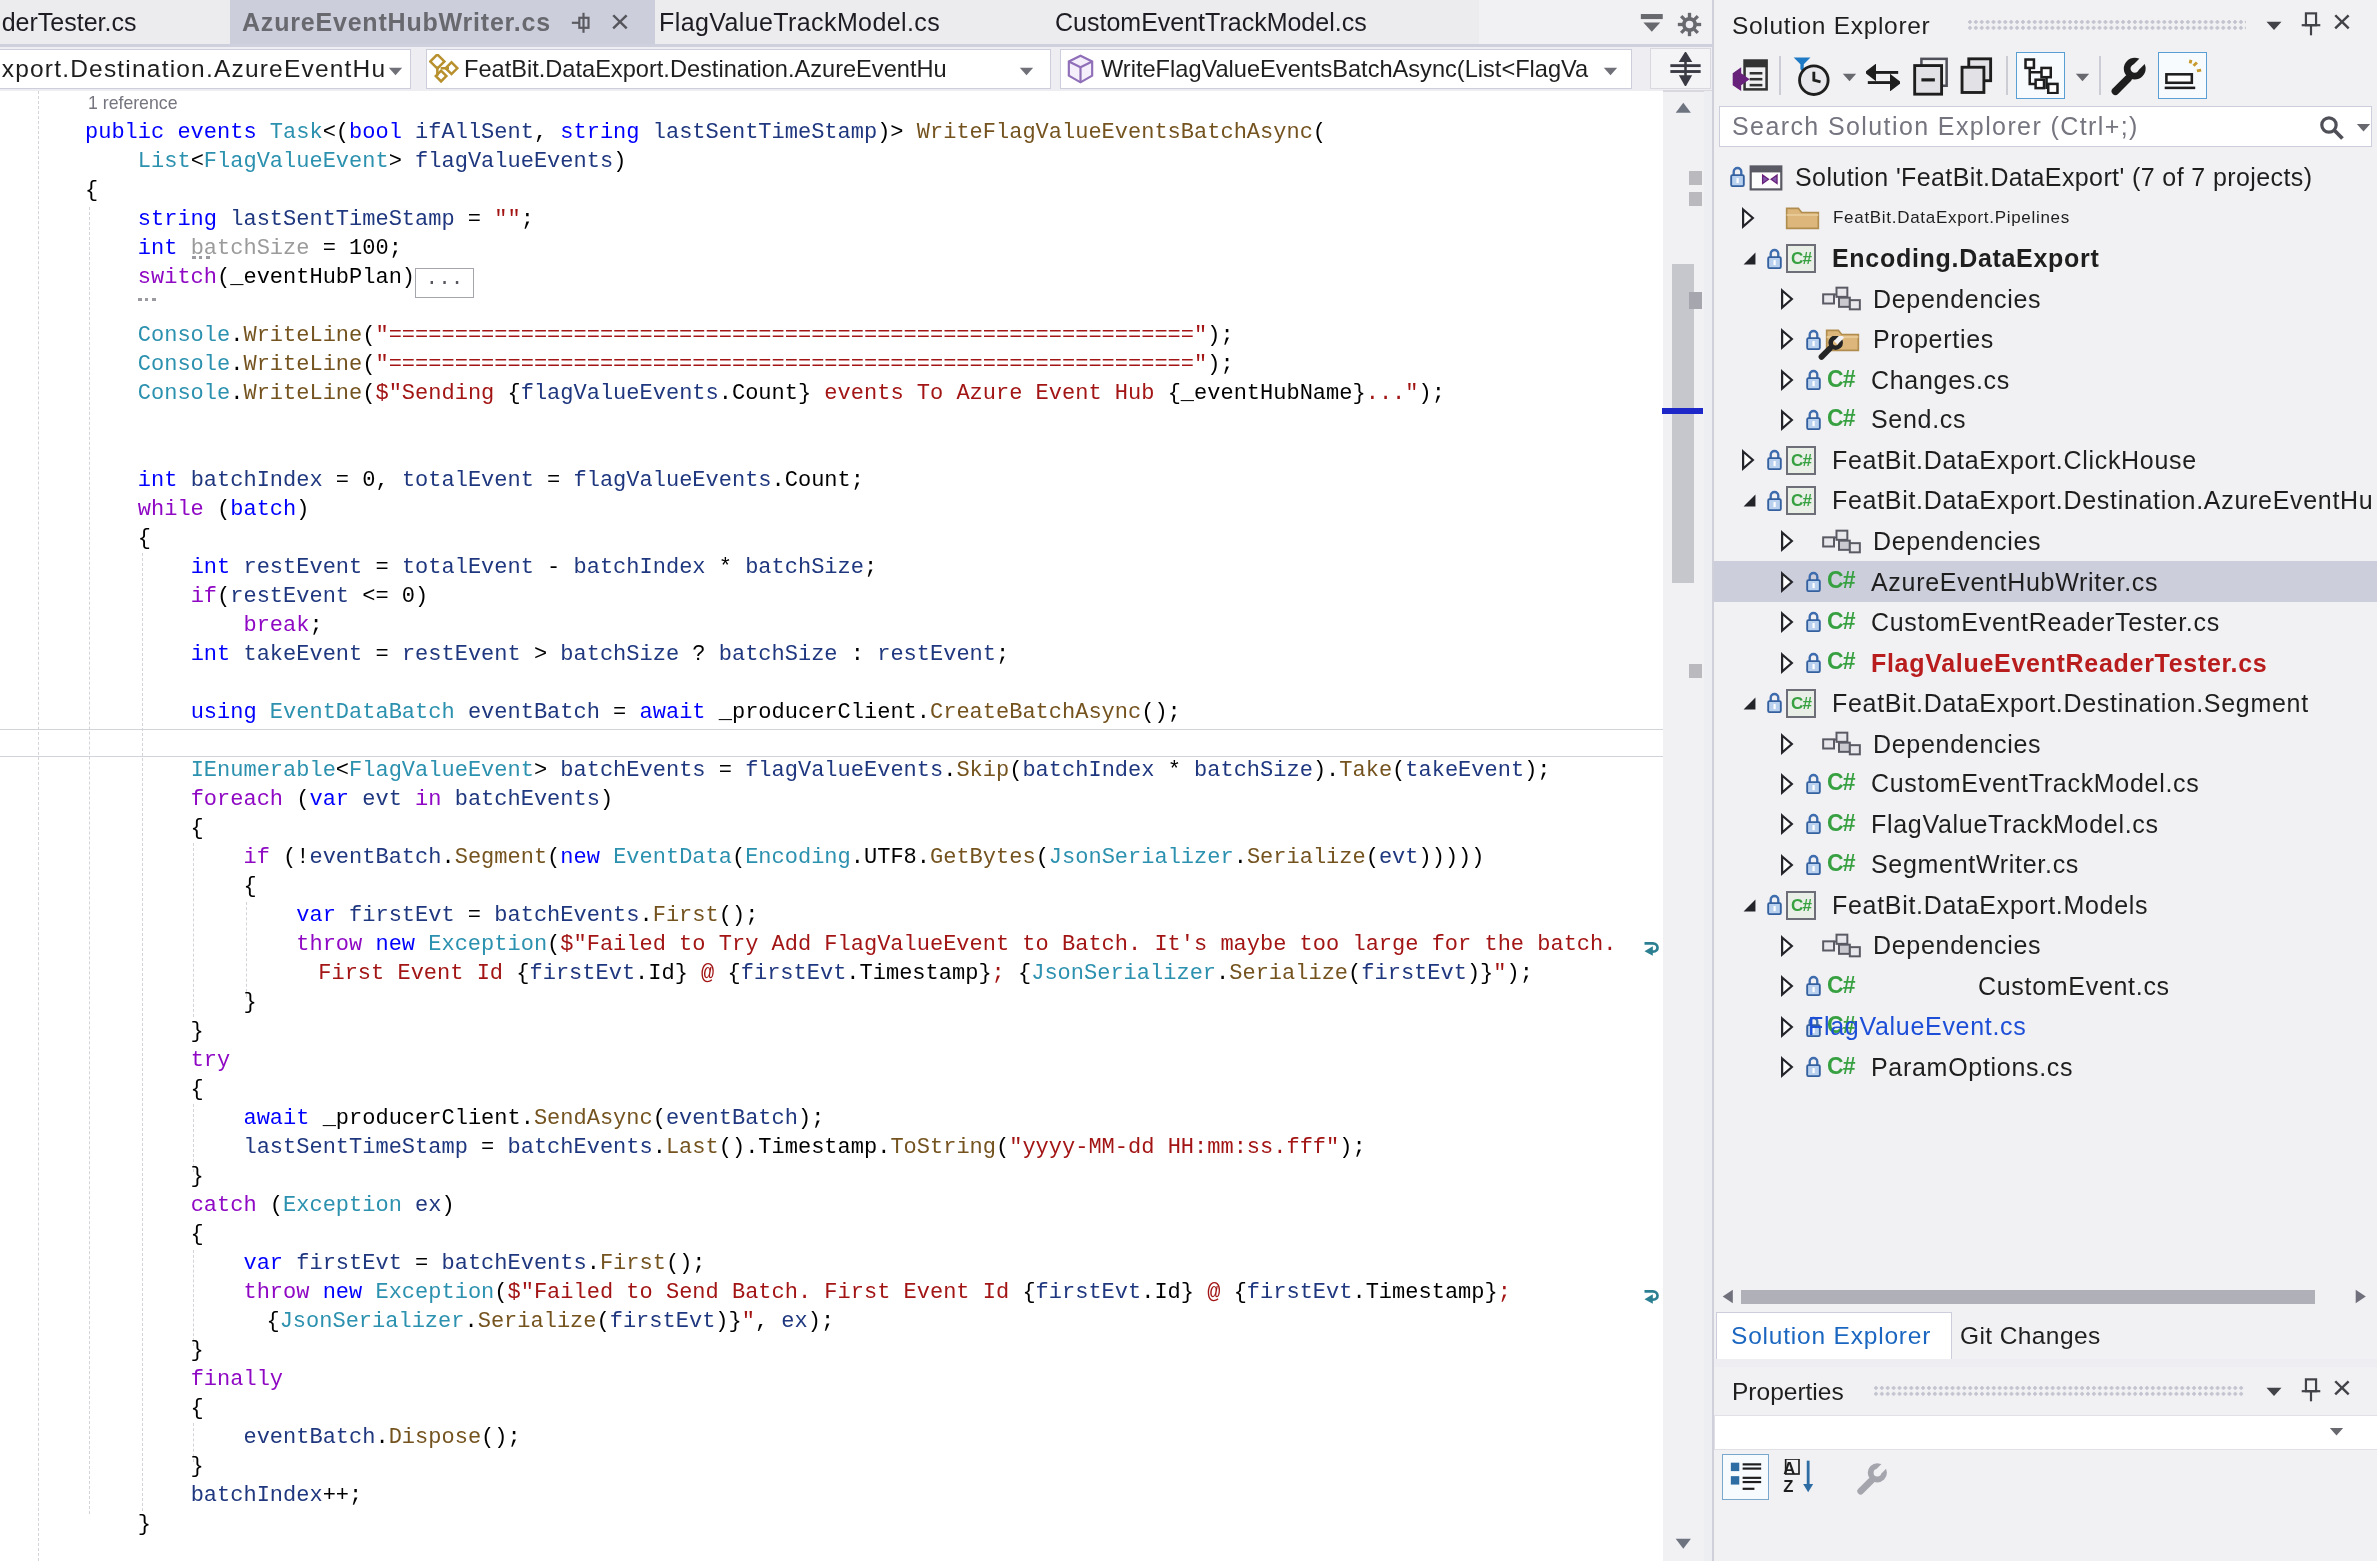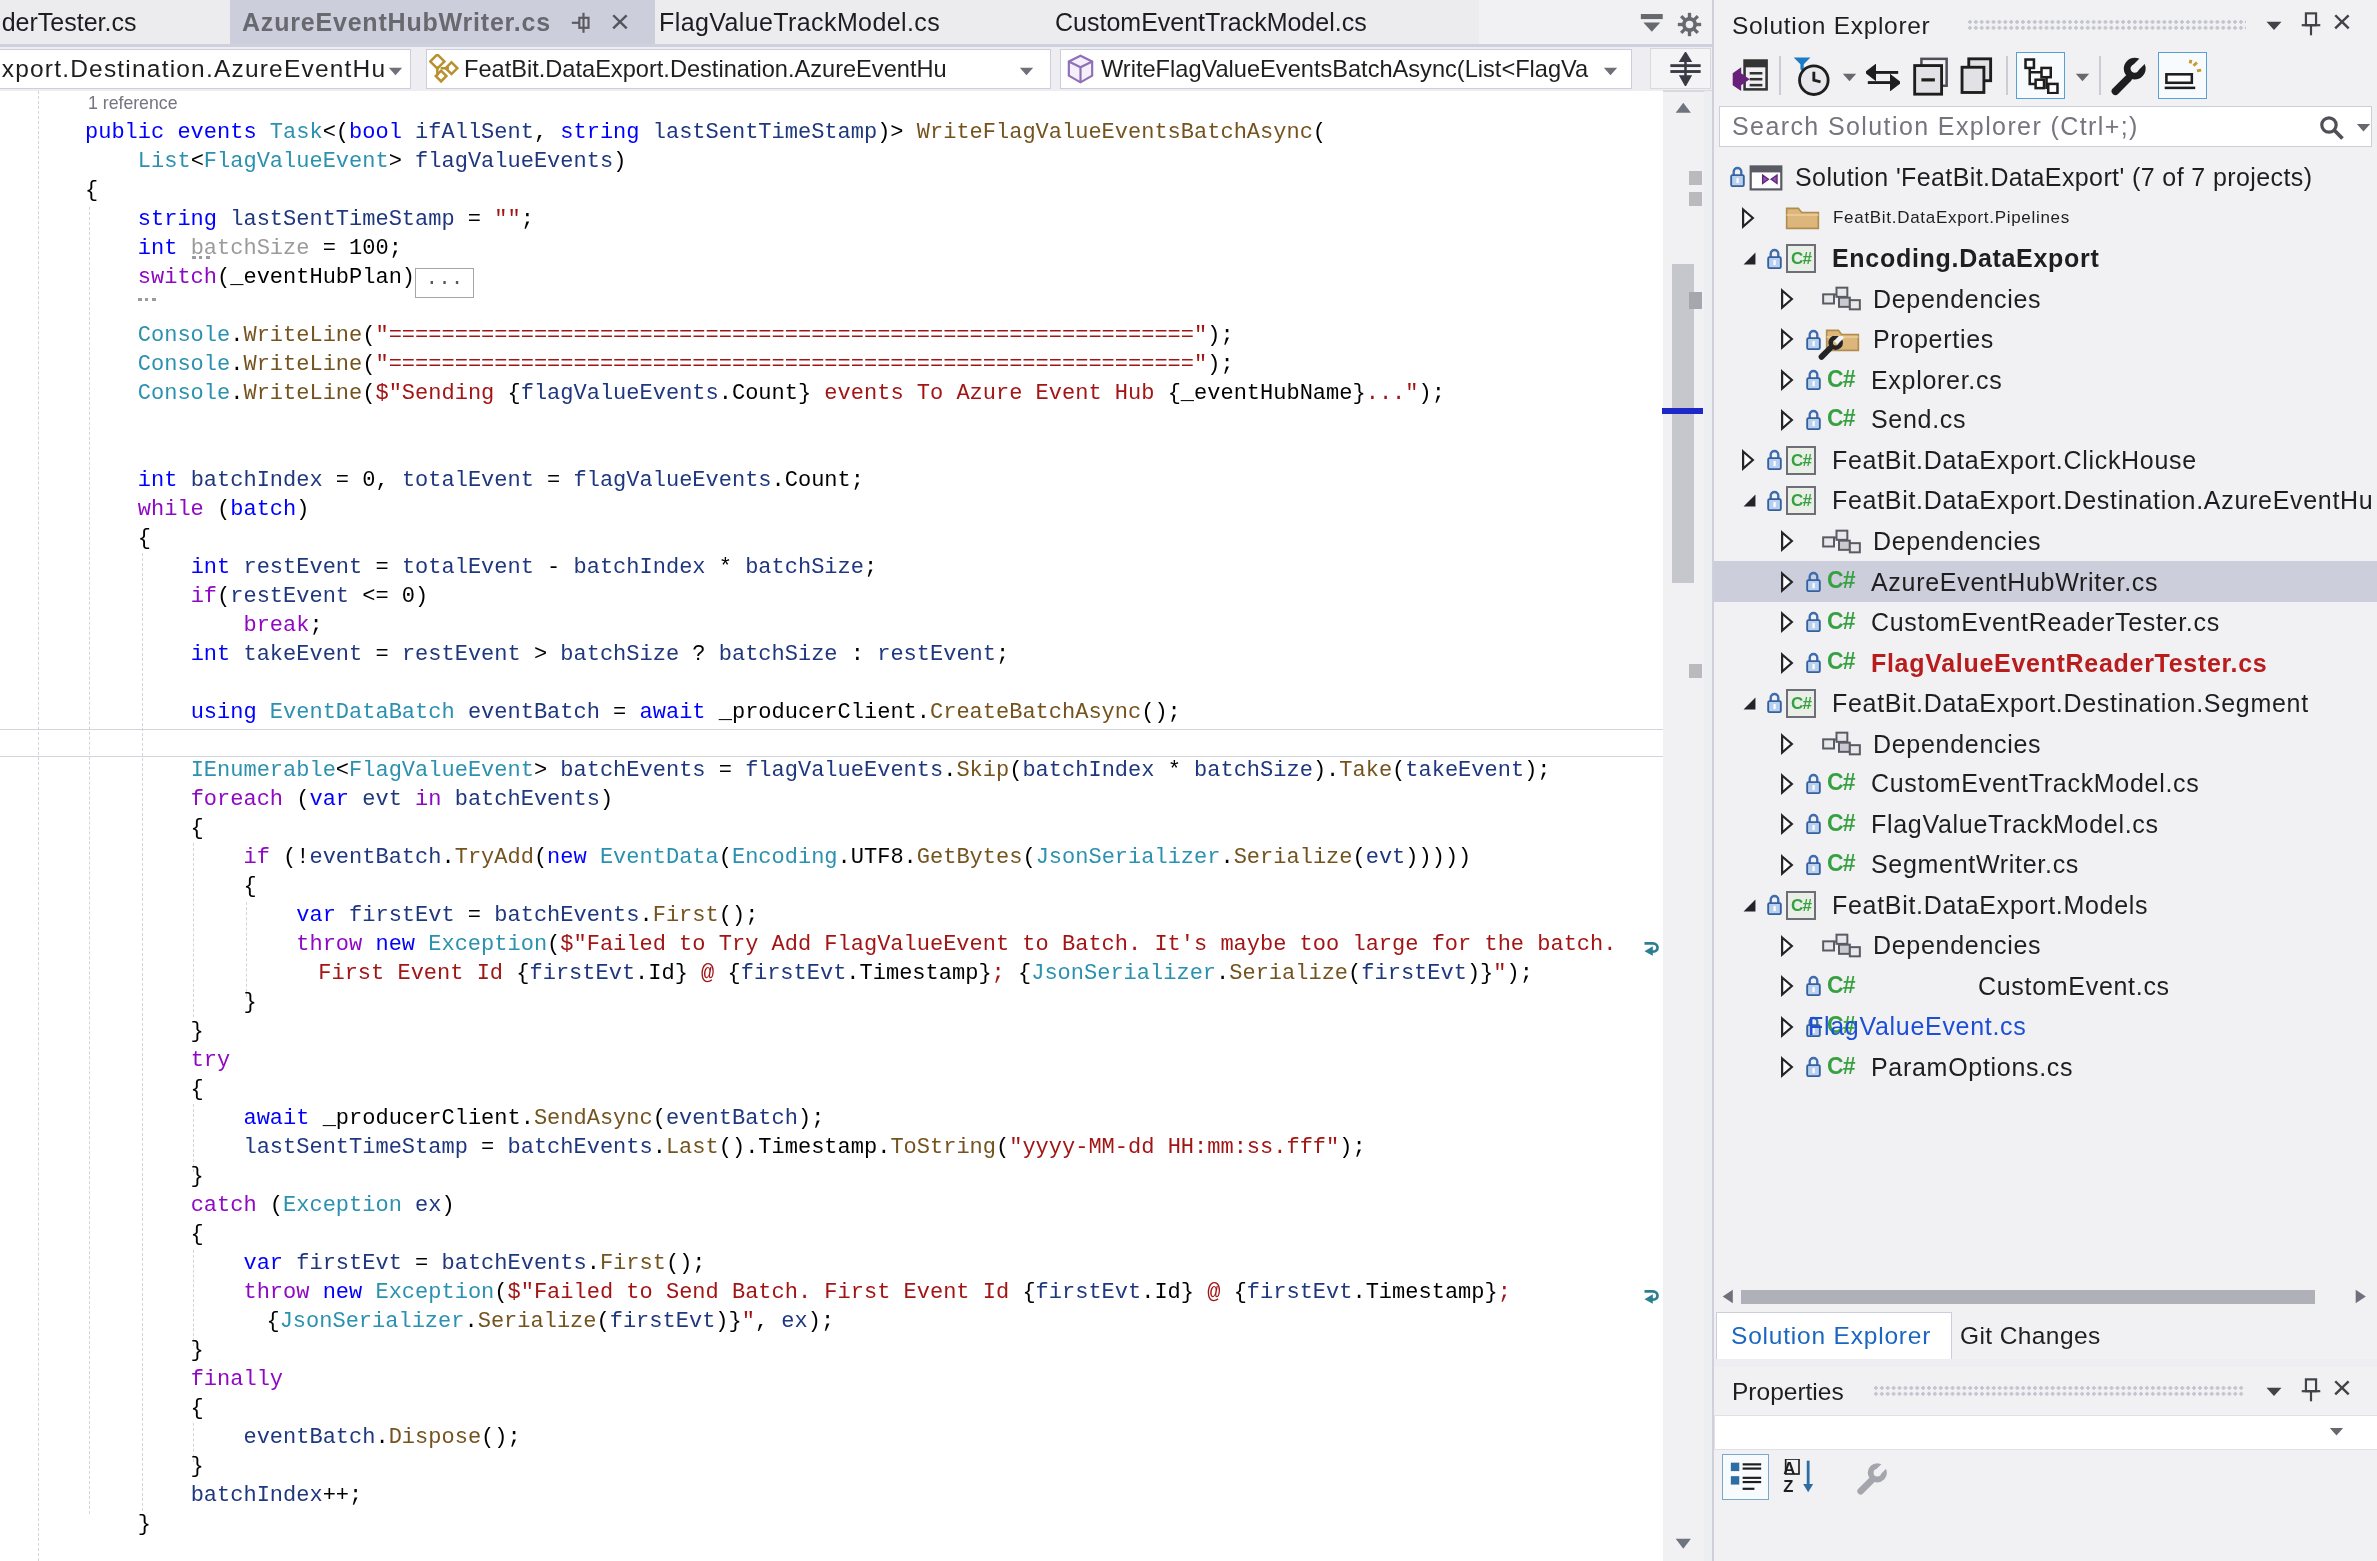--- a/index.html
+++ b/index.html
@@ -111,21 +111,21 @@
         <span class="k">int</span> <span class="v">restEvent</span> = <span class="v">totalEvent</span> - <span class="v">batchIndex</span> * <span class="v">batchSize</span>;
         <span class="c">if</span>(<span class="v">restEvent</span> &lt;= 0)
             <span class="c">break</span>;
         <span class="k">int</span> <span class="v">takeEvent</span> = <span class="v">restEvent</span> &gt; <span class="v">batchSize</span> ? <span class="v">batchSize</span> : <span class="v">restEvent</span>;
 
         <span class="k">using</span> <span class="t">EventDataBatch</span> <span class="v">eventBatch</span> = <span class="k">await</span> _producerClient.<span class="m">CreateBatchAsync</span>();
 
         <span class="t">IEnumerable</span>&lt;<span class="t">FlagValueEvent</span>&gt; <span class="v">batchEvents</span> = <span class="v">flagValueEvents</span>.<span class="m">Skip</span>(<span class="v">batchIndex</span> * <span class="v">batchSize</span>).<span class="m">Take</span>(<span class="v">takeEvent</span>);
         <span class="c">foreach</span> (<span class="k">var</span> <span class="v">evt</span> <span class="c">in</span> <span class="v">batchEvents</span>)
         {
-            <span class="c">if</span> (!<span class="v">eventBatch</span>.<span class="m">TryAdd</span>(<span class="k">new</span> <span class="t">EventData</span>(<span class="t">Encoding</span>.UTF8.<span class="m">GetBytes</span>(<span class="t">JsonSerializer</span>.<span class="m">Serialize</span>(<span class="v">evt</span>)))))
+            <span class="c">if</span> (!<span class="v">eventBatch</span>.<span class="m">Segment</span>(<span class="k">new</span> <span class="t">EventData</span>(<span class="t">Encoding</span>.UTF8.<span class="m">GetBytes</span>(<span class="t">JsonSerializer</span>.<span class="m">Serialize</span>(<span class="v">evt</span>)))))
             {
                 <span class="k">var</span> <span class="v">firstEvt</span> = <span class="v">batchEvents</span>.<span class="m">First</span>();
                 <span class="c">throw</span> <span class="k">new</span> <span class="t">Exception</span>(<span class="s">$"Failed to Try Add FlagValueEvent to Batch. It's maybe too large for the batch.</span>
                 <span style="position:relative;left:22px"><span class="s">First Event Id </span>{<span class="v">firstEvt</span>.Id}<span class="s"> @ </span>{<span class="v">firstEvt</span>.Timestamp}<span class="s">;</span> {<span class="t">JsonSerializer</span>.<span class="m">Serialize</span>(<span class="v">firstEvt</span>)}<span class="s">"</span>);</span>
             }
         }
         <span class="c">try</span>
         {
             <span class="k">await</span> _producerClient.<span class="m">SendAsync</span>(<span class="v">eventBatch</span>);
             <span class="v">lastSentTimeStamp</span> = <span class="v">batchEvents</span>.<span class="m">Last</span>().Timestamp.<span class="m">ToString</span>(<span class="s">"yyyy-MM-dd HH:mm:ss.fff"</span>);
@@ -319,21 +319,21 @@
 <div class="abs" style="left:1873px;top:324px;height:30px;line-height:30px;font-size:25px;font-weight:normal;letter-spacing:0.7px;color:#1e1e1e;white-space:nowrap;width:505px;overflow:hidden">Properties</div>
 <svg class="abs" style="left:1780px;top:369px" width="14.4" height="22" viewBox="0 0 17 26">
     <path d="M2.5 3 L14 13 L2.5 23 Z" fill="#fdfdfd" stroke="#23232a" stroke-width="2.6"></path>
   </svg>
 <svg class="abs" style="left:1805px;top:368px" width="17" height="23.6" viewBox="0 0 20 28">
 <path d="M5.5 12 L5.5 8 a4.5 4.5 0 0 1 9 0 L14.5 12" fill="none" stroke="#3e6cae" stroke-width="2.8"></path>
 <rect x="2.5" y="12" width="15" height="13" rx="1.5" fill="#b9d0ee" stroke="#34609f" stroke-width="2.2"></rect>
 <rect x="8.8" y="15.5" width="2.6" height="6" fill="#fff"></rect>
   </svg>
 <div class="abs" style="left:1827px;top:366px;font-size:23px;font-weight:bold;color:#37a041;letter-spacing:-0.8px">C#</div>
-<div class="abs" style="left:1871px;top:365px;height:30px;line-height:30px;font-size:25px;font-weight:normal;letter-spacing:0.7px;color:#1e1e1e;white-space:nowrap;width:507px;overflow:hidden">Explorer.cs</div>
+<div class="abs" style="left:1871px;top:365px;height:30px;line-height:30px;font-size:25px;font-weight:normal;letter-spacing:0.7px;color:#1e1e1e;white-space:nowrap;width:507px;overflow:hidden">Changes.cs</div>
 <svg class="abs" style="left:1780px;top:409px" width="14.4" height="22" viewBox="0 0 17 26">
     <path d="M2.5 3 L14 13 L2.5 23 Z" fill="#fdfdfd" stroke="#23232a" stroke-width="2.6"></path>
   </svg>
 <svg class="abs" style="left:1805px;top:408px" width="17" height="23.6" viewBox="0 0 20 28">
 <path d="M5.5 12 L5.5 8 a4.5 4.5 0 0 1 9 0 L14.5 12" fill="none" stroke="#3e6cae" stroke-width="2.8"></path>
 <rect x="2.5" y="12" width="15" height="13" rx="1.5" fill="#b9d0ee" stroke="#34609f" stroke-width="2.2"></rect>
 <rect x="8.8" y="15.5" width="2.6" height="6" fill="#fff"></rect>
   </svg>
 <div class="abs" style="left:1827px;top:405px;font-size:23px;font-weight:bold;color:#37a041;letter-spacing:-0.8px">C#</div>
 <div class="abs" style="left:1871px;top:404px;height:30px;line-height:30px;font-size:25px;font-weight:normal;letter-spacing:0.7px;color:#1e1e1e;white-space:nowrap;width:507px;overflow:hidden">Send.cs</div>

